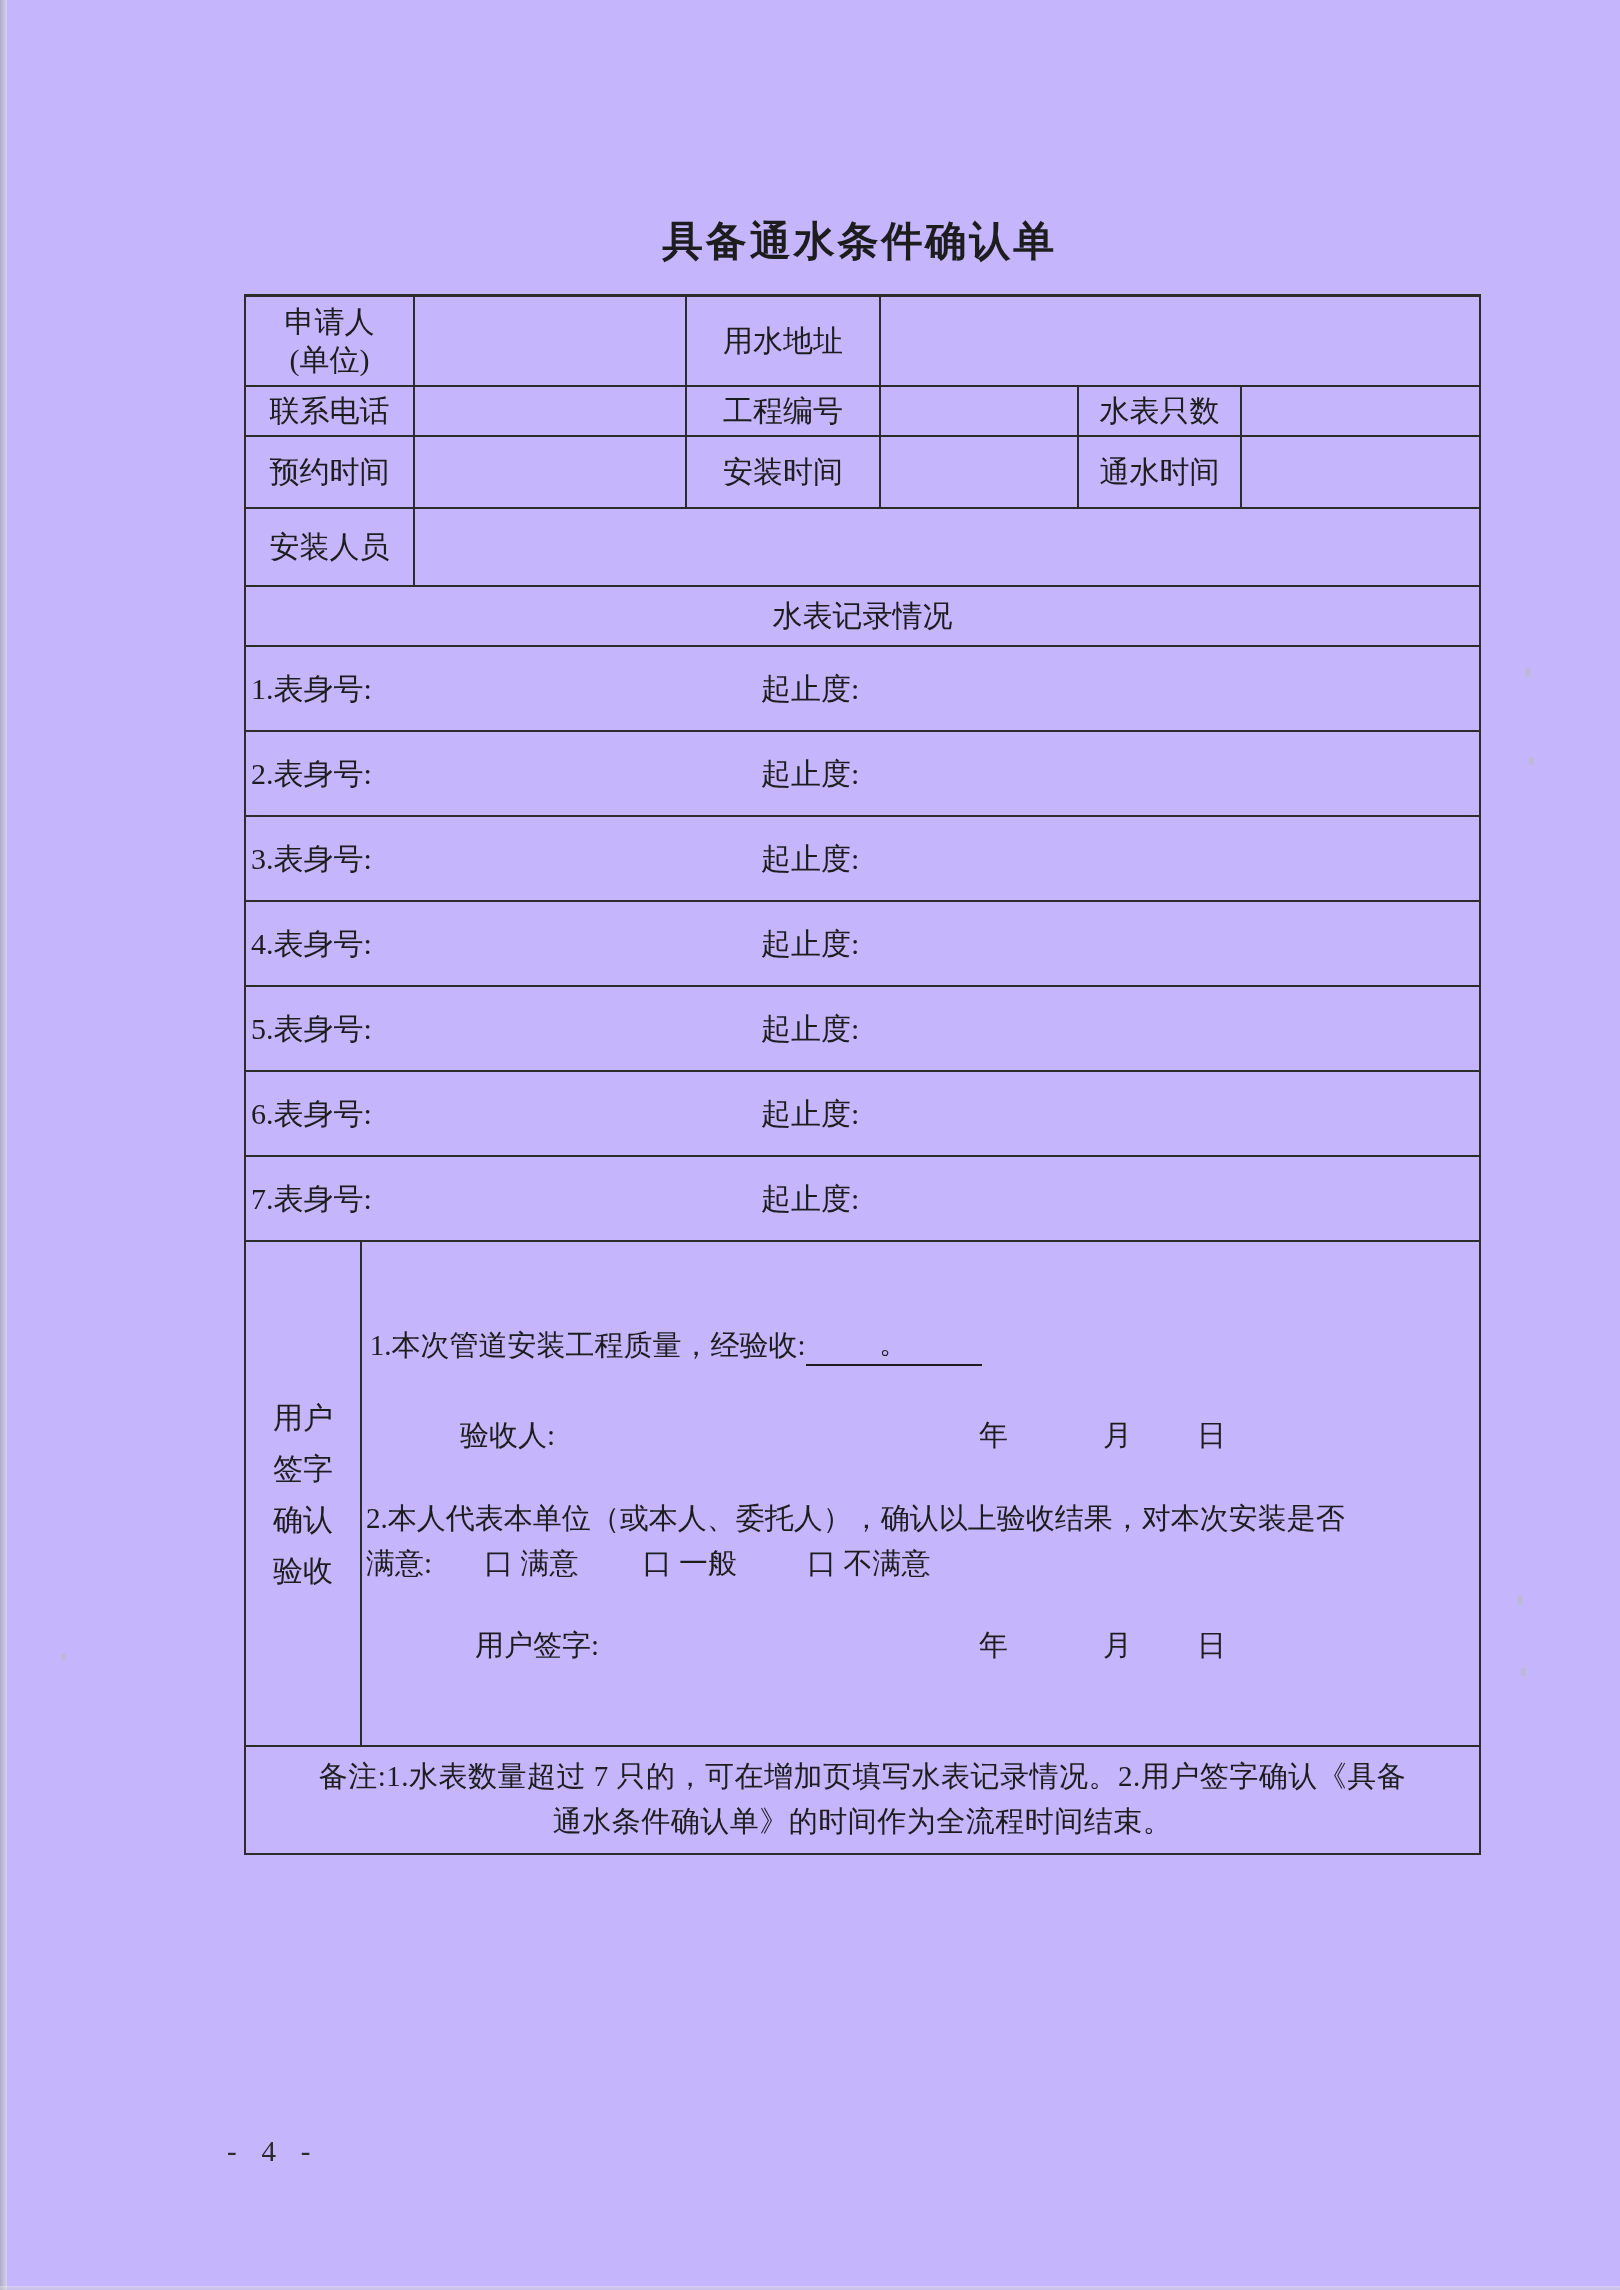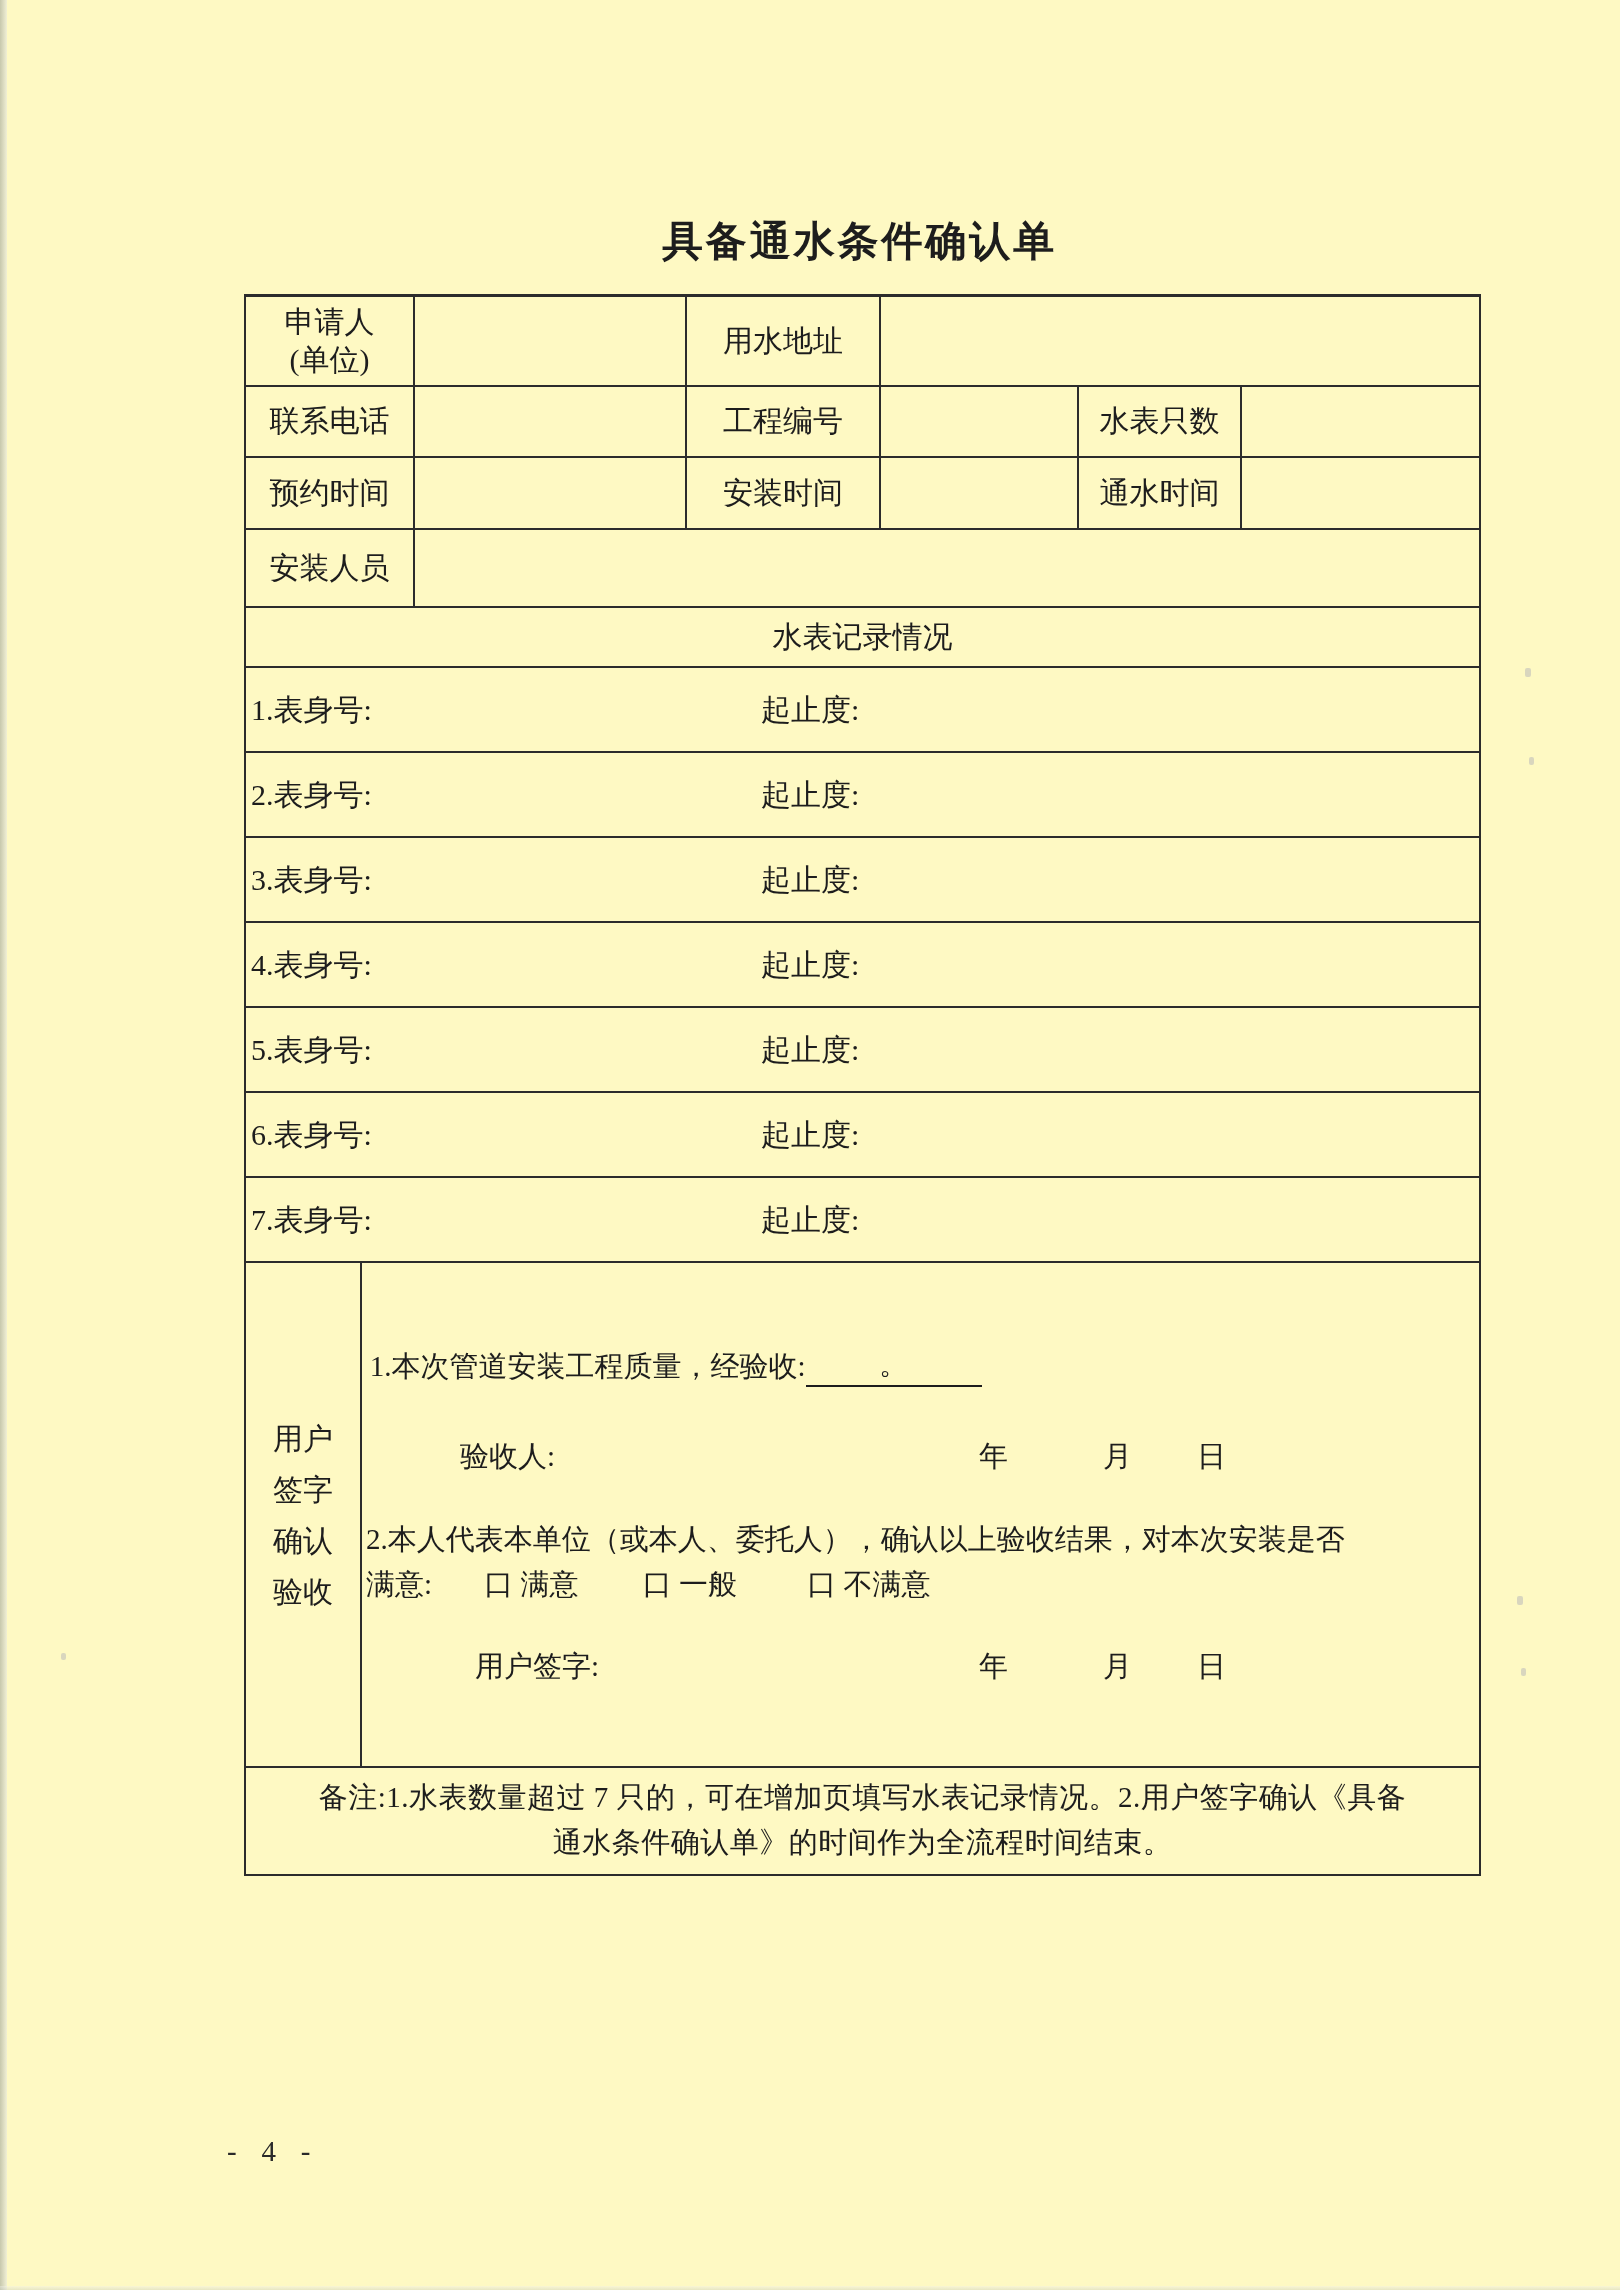--- a/index.html
+++ b/index.html
@@ -1,18 +1,18 @@
 <!DOCTYPE html>
 <html><head>
 <meta charset="utf-8">
 <style>
   html,body { margin:0; padding:0; background:#e8e8e8; }
   .page {
     position:relative; width:1620px; height:2291px;
-    background:#fef9c3; overflow:hidden;
+    background:#c4b5fd; overflow:hidden;
     font-family:"Liberation Serif", serif; color:#1d1d1d;
   }
   
   .scan-edge-left {
     position:absolute; left:0; top:0; width:6.9px; height:100%;
     background:linear-gradient(to right,#9aa09a,#e6e8e4); opacity:.55;
   }
   .scan-edge-bottom {
     position:absolute; left:0; bottom:0; width:100%; height:4.9px;
     background:linear-gradient(to top,#b9bfb7,#f2f3f0); opacity:.4;
@@ -37,21 +37,21 @@
     text-align:center; position:relative;
   }
   .td:first-child { border-left:none;text-align:center; }
   .lbl2line { line-height:38px; }
 
   
   .cA { flex:0 0 167px; } .cB { flex:0 0 272px; } .cC { flex:0 0 194px; }
   .cD { flex:0 0 198px; } .cE { flex:0 0 163px; } .cF { flex:0 0 235px; }
   .cDEF { flex:0 0 596px; } .cBF { flex:0 0 1064px; } .cFull { flex:1 1 auto; }
 
-  .h-r1 { height:88px; } .h-r2 { height:71px; } .h-r3 { height:72px; }
+  .h-r1 { height:88px; } .h-r2 { height:50px; } .h-r3 { height:72px; }
   .h-r4 { height:78px; } .h-hdr { height:60px; } .h-meter { height:85px; }
   .h-sign { height:505px; } .h-note { height:108px; }
 
   
   .meter-row { position:relative; }
   .meter-label { position:absolute; left:4.9px; top:50%; transform:translateY(-50%); }
   .meter-range { position:absolute; left:507px; top:50%; transform:translateY(-50%);margin-left:8px; }
 
   
   .sign-label-cell { flex:0 0 114px; flex-direction:column; line-height:51px; }

